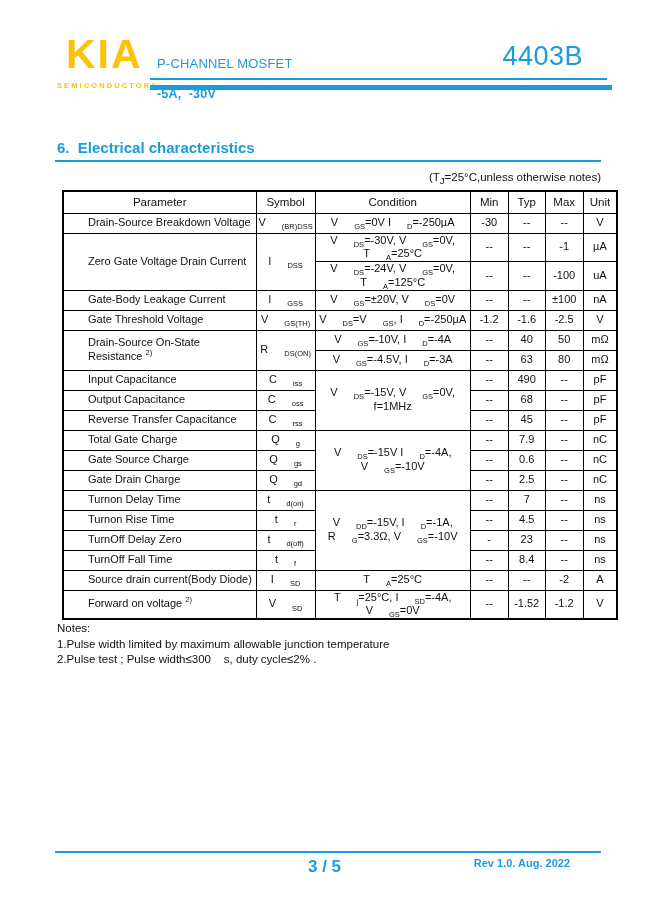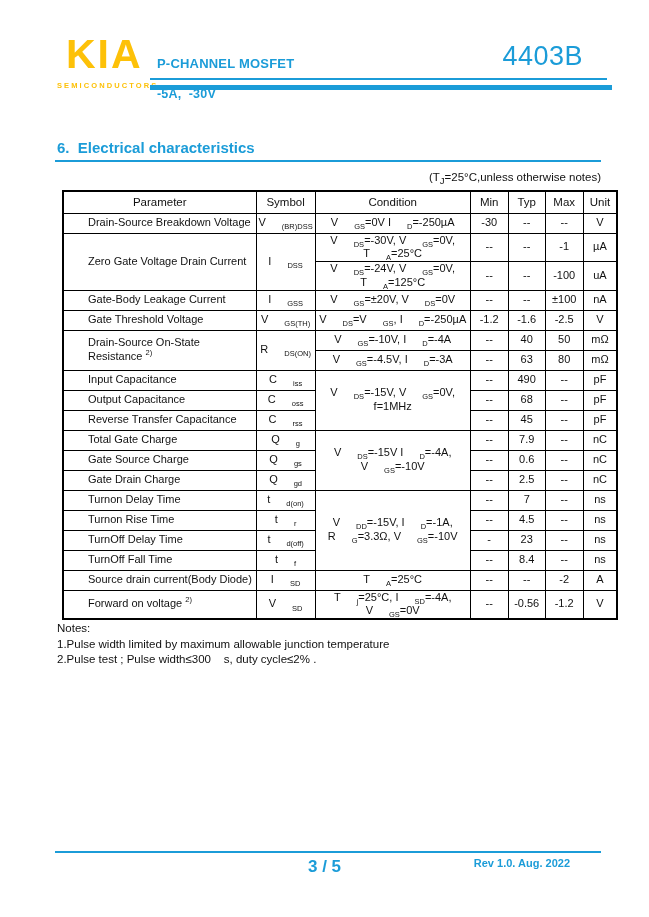--- a/index.html
+++ b/index.html
@@ -9,21 +9,21 @@
   }
   *{box-sizing:border-box;}
   html,body{margin:0;padding:0;background:#fff;}
   body{width:649px;height:917px;font-family:"Liberation Sans", sans-serif;color:var(--ink);}
   .page{position:relative;width:649px;height:917px;background:#fff;overflow:hidden;}
 
   
   .logo{position:absolute;left:66px;top:34px;color:var(--yellow);font-size:41px;font-weight:bold;letter-spacing:2px;line-height:1;}
   .logo-sub{position:absolute;left:57px;top:81px;color:var(--yellow);font-size:7.5px;font-weight:bold;letter-spacing:2.1px;}
   .rating{position:absolute;left:157px;top:39px;color:var(--blue);font-weight:bold;font-size:12.5px;letter-spacing:.2px;margin-top:48px;}
-  .devtype{position:absolute;left:157px;top:56px;color:var(--blue);font-weight:bold;font-size:13px;letter-spacing:.2px;}
+  .devtype{position:absolute;left:157px;top:56px;color:var(--blue);font-weight:normal;font-size:13px;letter-spacing:.2px;}
   .partno{position:absolute;right:66px;top:41px;color:var(--blue);font-size:27px;font-weight:500;letter-spacing:.5px;}
   .hline-thin{position:absolute;left:150px;top:78px;width:457px;height:1.5px;background:var(--blue);}
   .hline-thick{position:absolute;left:150px;top:85px;width:462px;height:5px;background:var(--blue);}
 
   
   .sec-title{position:absolute;left:57px;top:139px;font-size:15px;font-weight:bold;color:var(--blue);}
   .sec-underline{position:absolute;left:55px;top:160px;width:546px;height:1.5px;background:var(--blue);}
   .cond-note{position:absolute;left:0;top:171px;width:601px;text-align:right;font-size:11.5px;color:var(--ink);}
 
   
@@ -203,21 +203,21 @@
       </tr>
       <tr>
         <td class="p">Turnon Rise Time</td>
         <td>t<sub>r</sub></td>
         <td>--</td>
         <td>4.5</td>
         <td>--</td>
         <td>ns</td>
       </tr>
       <tr>
-        <td class="p">TurnOff Delay Time</td>
+        <td class="p">TurnOff Delay Zero</td>
         <td>t<sub>d(off)</sub></td>
         <td>-</td>
         <td>23</td>
         <td>--</td>
         <td>ns</td>
       </tr>
       <tr>
         <td class="p">TurnOff Fall Time</td>
         <td>t<sub>f</sub></td>
         <td>--</td>
@@ -232,21 +232,21 @@
         <td>--</td>
         <td>--</td>
         <td>-2</td>
         <td>A</td>
       </tr>
       <tr>
         <td class="p">Forward on voltage <sup>2)</sup></td>
         <td>V<sub>SD</sub></td>
         <td>T<sub>j</sub>=25°C, I<sub>SD</sub>=-4A, V<sub>GS</sub>=0V</td>
         <td>--</td>
-        <td>-0.56</td>
+        <td>-1.52</td>
         <td>-1.2</td>
         <td>V</td>
       </tr>
     </tbody>
   </table>
 
   <div class="notes">
     <div>Notes:</div>
     <div>1.Pulse width limited by maximum allowable junction temperature</div>
     <div>2.Pulse test ; Pulse width≤300&nbsp;&nbsp;&nbsp;&nbsp;s, duty cycle≤2% .</div>

